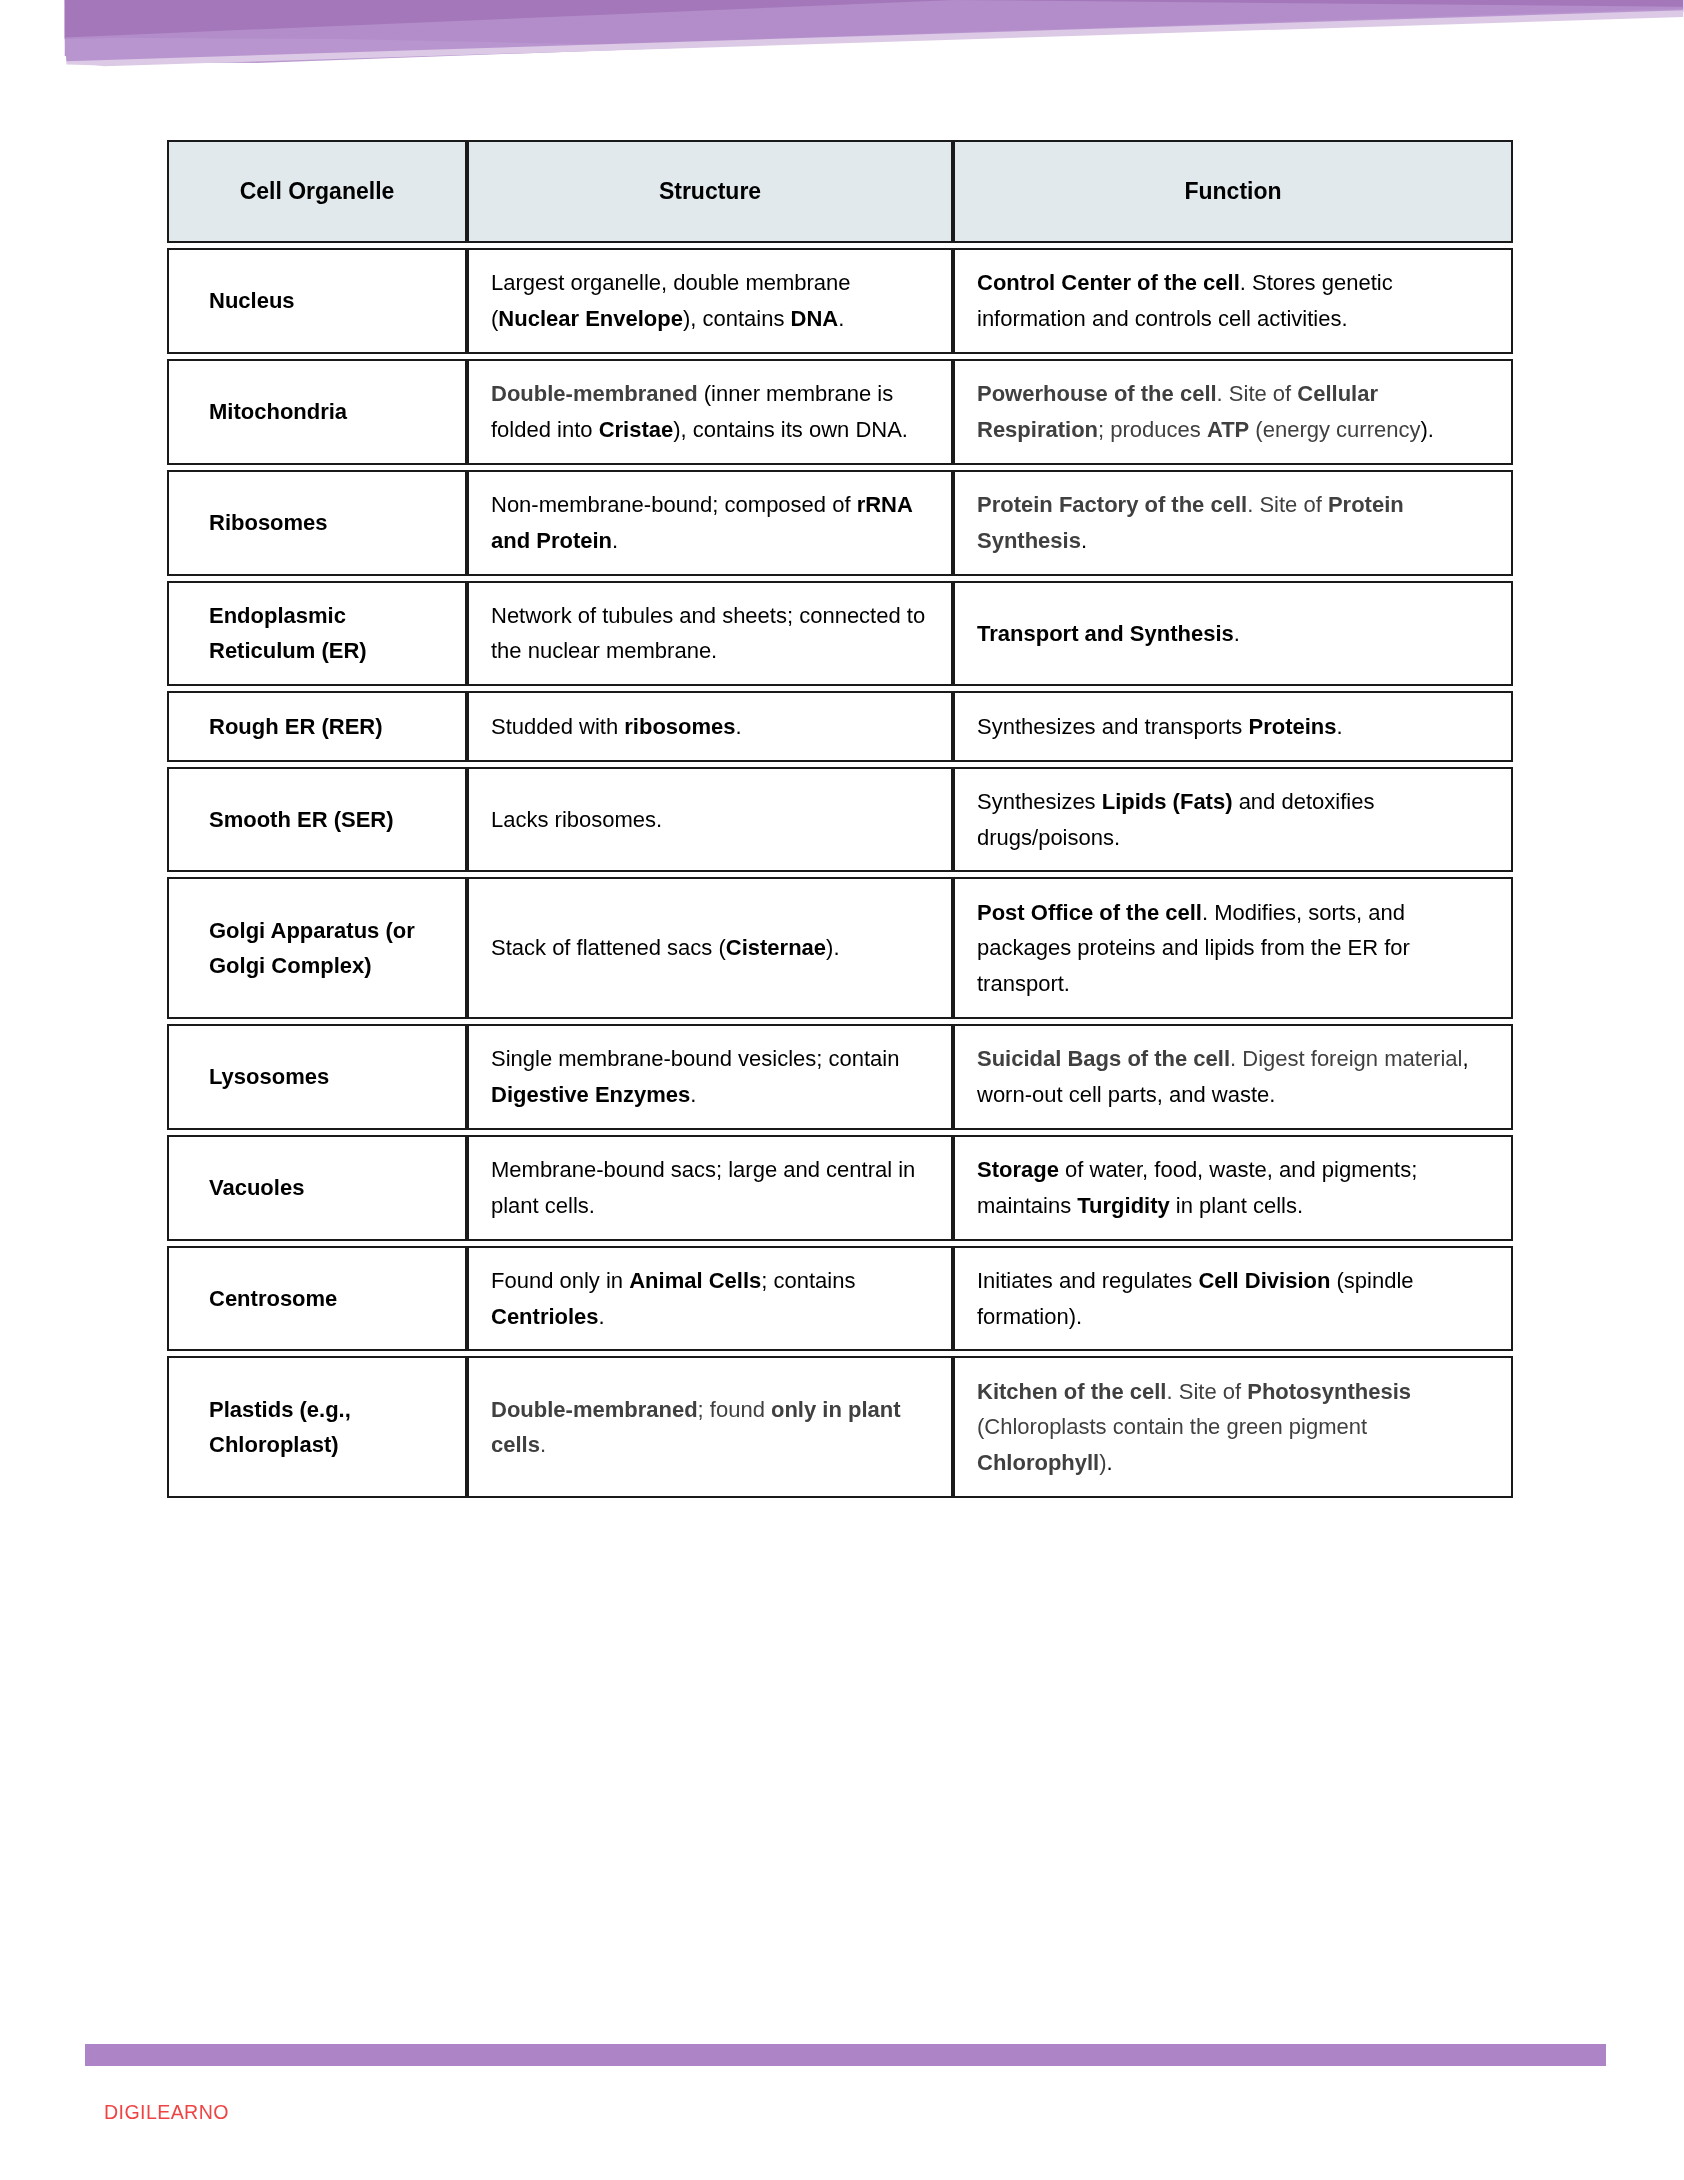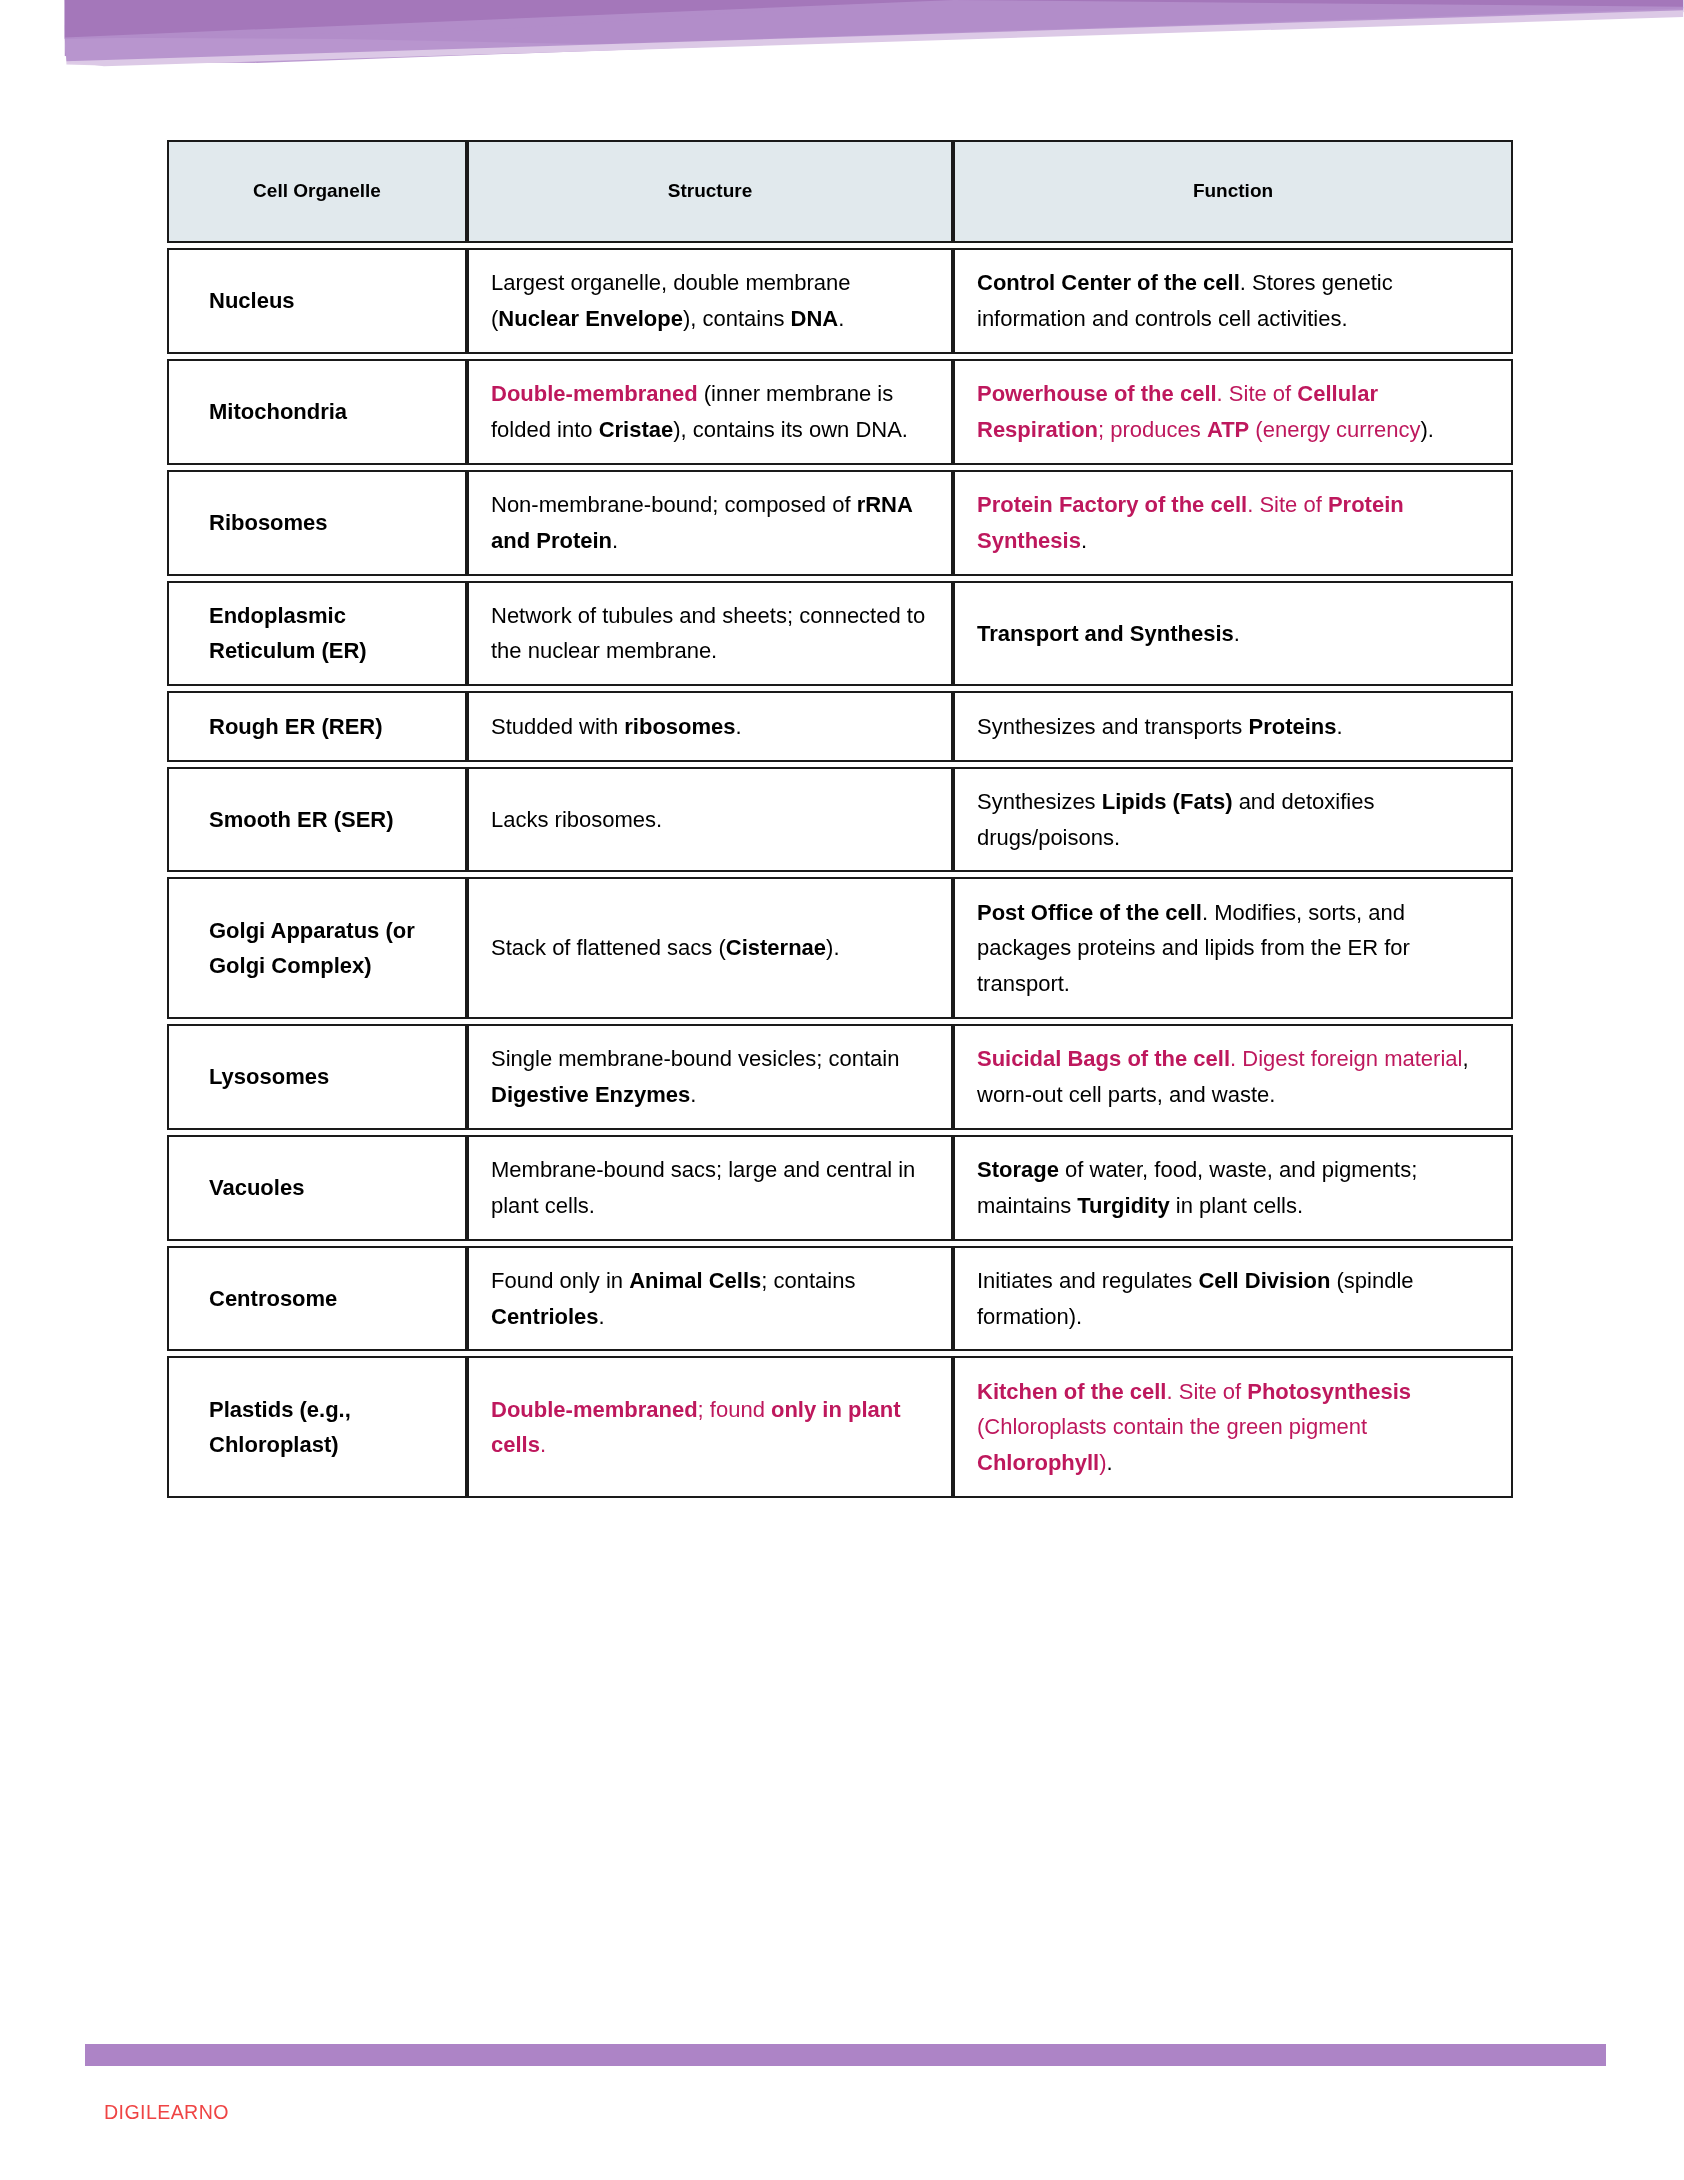--- a/index.html
+++ b/index.html
@@ -52,36 +52,36 @@
     font-size: 22px;
     line-height: 1.62;
     color: #000000;
     background: #ffffff;
     word-wrap: break-word;
   }
   table#organelle-table th {
     background: #e1e9ed;
     text-align: center;
     font-weight: bold;
-    font-size: 19px;
+    font-size: 23px;
     height: 65px;
     padding: 17px 13.6px;
   }
   table#organelle-table td.organelle-cell {
     font-weight: bold;
     padding-left: 40px;
   }
   table#organelle-table td.structure-cell,
   table#organelle-table td.function-cell {
     padding-left: 22px;
     padding-right: 15.3px;
   }
 
   .b { font-weight: bold; }
-  .red { color: #be185d; text-align: right; }
+  .red { color: #404040; text-align: right; }
 
   
   #footer-bar {
     position: absolute;
     left: 85px;
     top: 2044px;
     width: 1521px;
     height: 22px;
     background: #ad84c6;
   }

